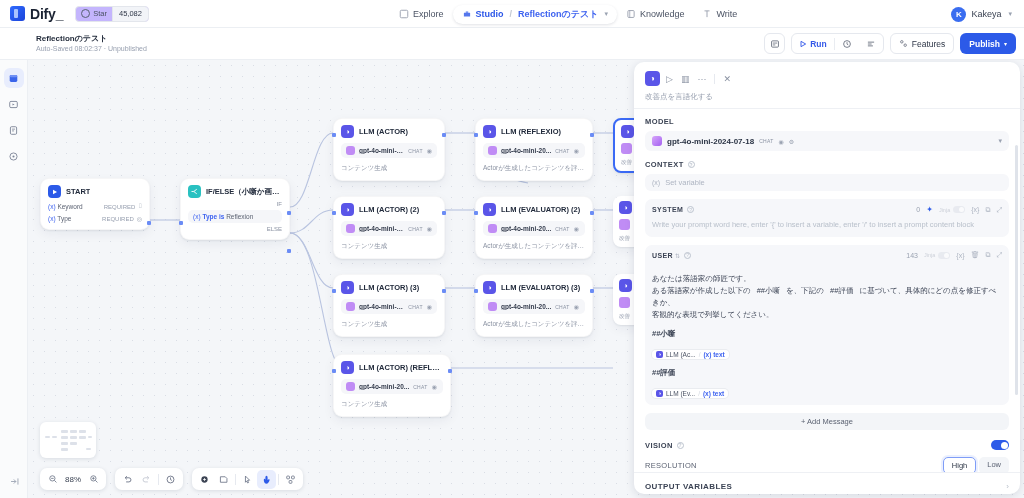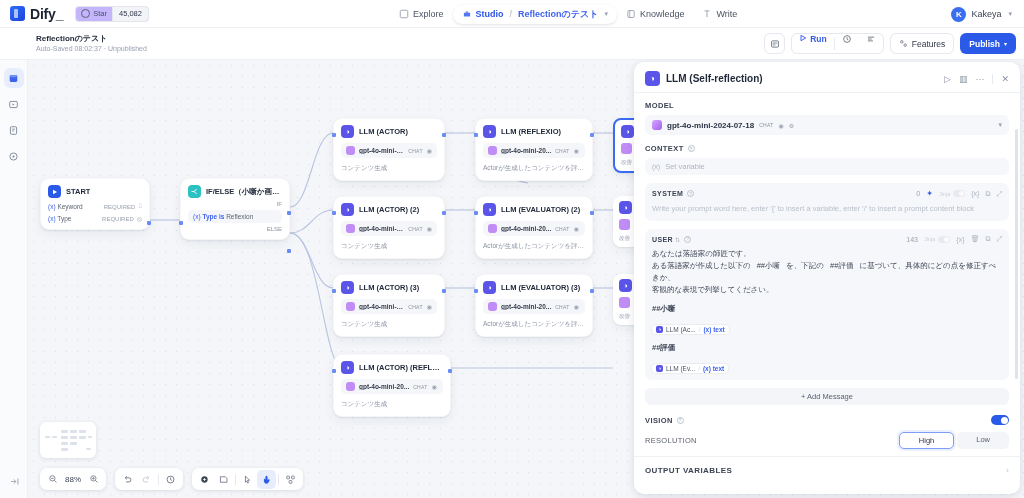--- a/index.html
+++ b/index.html
@@ -56,21 +56,21 @@
     position:absolute; top:28px; left:0; width:1024px; height:32px;
     background:#ffffff; border-bottom:1px solid #eceff3; z-index:35;
   }
   .app-title { position:absolute; left:36px; top:5px; }
   .app-title .t1 { font-size:8px; font-weight:700; color:#1f2838; line-height:11px;}
   .app-title .t2 { font-size:7px; color:#98a0b0; line-height:10px;}
   .subbar-right { position:absolute; right:8px; top:5px; display:flex; align-items:center; gap:6px;}
   .sq-btn { width:21px;height:21px;border:1px solid #e5e8ee;border-radius:6px;background:#fff;
     display:flex;align-items:center;justify-content:center;cursor:pointer;}
   .group-btn { display:flex;align-items:center;border:1px solid #e5e8ee;border-radius:6px;background:#fff;height:21px;}
-  .group-btn > div { display:flex;align-items:flex-start;gap:3px;padding:0 7px;height:100%;cursor:pointer;}
+  .group-btn > div { display:flex;align-items:center;gap:3px;padding:0 7px;height:100%;cursor:pointer;}
   .group-btn .divider { width:1px;height:12px;background:#e9ecf1;padding:0;}
   .run-lbl { font-size:8.5px;color:#3559e8;font-weight:700;}
   .features-btn { display:flex;align-items:center;gap:4px;height:21px;padding:0 8px;
     border:1px solid #e5e8ee;border-radius:6px;background:#fff;font-size:8.5px;color:#2e3647;cursor:pointer;}
   .publish-btn { display:flex;align-items:center;gap:4px;height:21px;padding:0 9px;border-radius:6px;
     background:#2c5ae8;color:#fff;font-size:8.5px;font-weight:700;cursor:pointer;}
 
   
   .rail { position:absolute; left:0; top:28px; width:28px; height:470px; background:#fafbfc;
     border-right:1px solid #eceff3; z-index:30;}
@@ -183,37 +183,37 @@
   .prompt-head { display:flex;align-items:center; }
   .prompt-role { font-size:7px;font-weight:700;color:#3b4354;letter-spacing:.4px;}
   .prompt-tools { margin-left:auto; display:flex;align-items:center;gap:6px; color:#aeb5c2; font-size:7px;}
   .count { font-size:7px;color:#9aa2b1;}
   .jinja-toggle { display:flex;align-items:center;gap:3px;opacity:.45;}
   .jinja-lbl { font-size:5.5px;color:#9aa2b1;}
   .sw { width:12px;height:7px;border-radius:4px;background:#d8dce4;position:relative;}
   .sw::after{content:"";position:absolute;right:1px;top:1px;width:5px;height:5px;border-radius:50%;background:#fff;}
   .star-blue { color:#2c5ae8; font-size:8px;}
   .prompt-ph { font-size:7.5px;color:#b9c0cb;margin-top:5px;line-height:12px;}
-  .prompt-text { font-size:7.5px;color:#3b4354;margin-top:5px;line-height:12px;}
+  .prompt-text { font-size:7.5px;color:#3b4354;margin-top:14px;line-height:12px;}
   .varchip { display:inline-flex;align-items:center;gap:3px; background:#fff;border-radius:4px;
     padding:1px 4px; font-size:6.5px; color:#4b5364; box-shadow:0 0 0 1px rgba(20,30,60,.05);}
   .varchip .vi { width:7px;height:7px;border-radius:2px;background:#5a55e8;color:#fff;
     font-size:5px;display:flex;align-items:center;justify-content:center;}
   .varchip .vx { color:#3e63f0; font-weight:700;}
   .md-h { font-size:7.5px;font-weight:700;color:#3b4354;margin-top:8px;}
   .add-msg { background:#f3f5f8;border-radius:6px;height:17px;display:flex;align-items:center;
     justify-content:center;gap:4px;margin-top:8px;font-size:7.5px;color:#5b6272;cursor:pointer;}
 
   .vision-row { display:flex;align-items:center;margin-top:10px;}
   .toggle-on { margin-left:auto; width:18px;height:10px;border-radius:5px;background:#2c5ae8;position:relative;}
   .toggle-on::after{content:"";position:absolute;right:1.5px;top:1.5px;width:7px;height:7px;border-radius:50%;background:#fff;}
   .res-row { display:flex;align-items:center;margin-top:7px;}
   .res-lbl { font-size:7.5px;color:#5b6272;letter-spacing:.3px;}
   .res-seg { margin-left:auto; display:flex; gap:3px;}
-  .seg-b { font-size:7.5px;padding:3px 19px;border-radius:5px;color:#5b6272;background:#f3f5f8;cursor:pointer;}
+  .seg-b { font-size:7.5px;padding:3px 8px;border-radius:5px;color:#5b6272;background:#f3f5f8;cursor:pointer;}
   .seg-b.sel { background:#fff;color:#2b3445;border:1px solid #7f9df7;box-shadow:0 0 0 2px rgba(59,106,245,.10);}
   .foot-sec { border-top:1px solid #eef0f4; padding:9px 11px; display:flex;align-items:center;}
   .foot-sec .lbl { font-size:8px;font-weight:700;color:#3b4354;letter-spacing:.4px;}
   .foot-sec .chev { margin-left:auto;font-size:8px;color:#b9c0cb;}
   .scrollbar { position:absolute; right:2px; top:36px; width:3px; height:250px; background:#dfe3ea; border-radius:2px;}
 </style>
 </head>
 <body>
 
 <div class="topbar">
@@ -642,29 +642,29 @@
           <rect x="6" y="9.5" width="4" height="4" rx="1" fill="none" stroke="#6a7285" stroke-width="1.2"></rect>
         </svg>
     </div>
   </div>
 </div>
 
 <div class="panel">
   <div class="panel-head">
     <div class="panel-title-row">
       <div class="panel-ico">◑</div>
-      <div class="panel-title">LLM (Self-reflection)</div>
       <div class="panel-actions">
         <span>▷</span>
         <span>▥</span>
         <span>···</span>
         <span class="vline"></span>
         <span>✕</span>
       </div>
     </div>
+    <div class="panel-sub">改善点を言語化する</div>
   </div>
   <div class="panel-div"></div>
 
   <div class="panel-body">
     <div class="scrollbar"></div>
 
     <div class="sec-label">
       <span>MODEL</span>
     </div>
     <div class="model-select">

